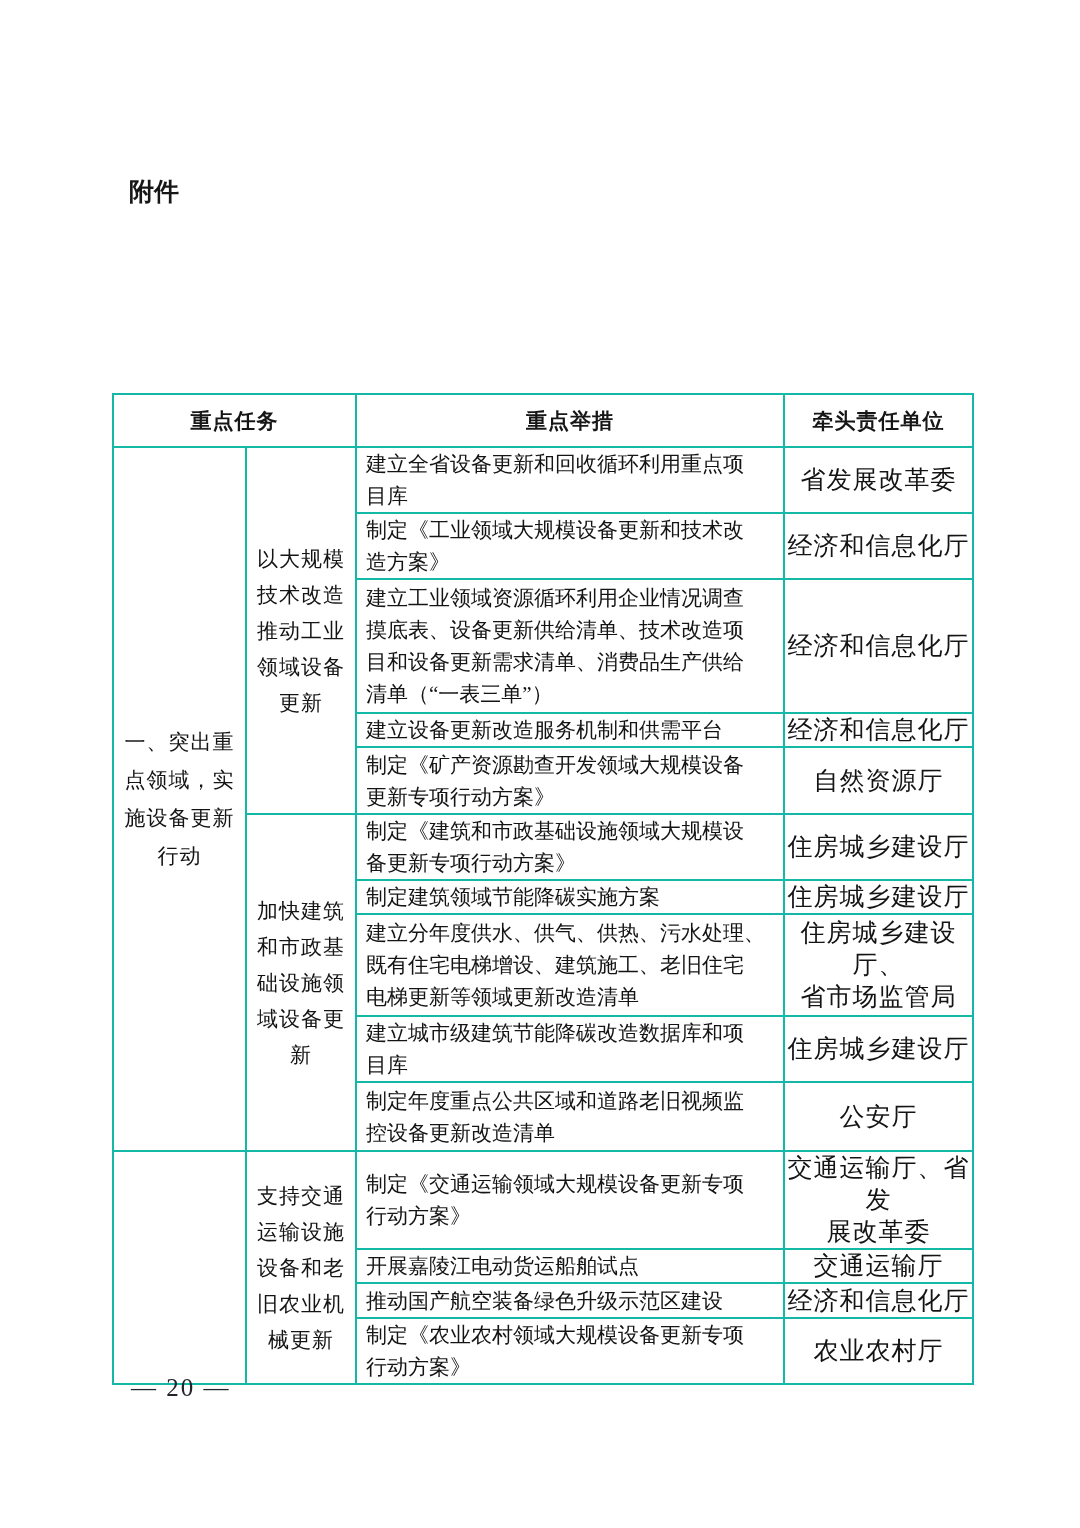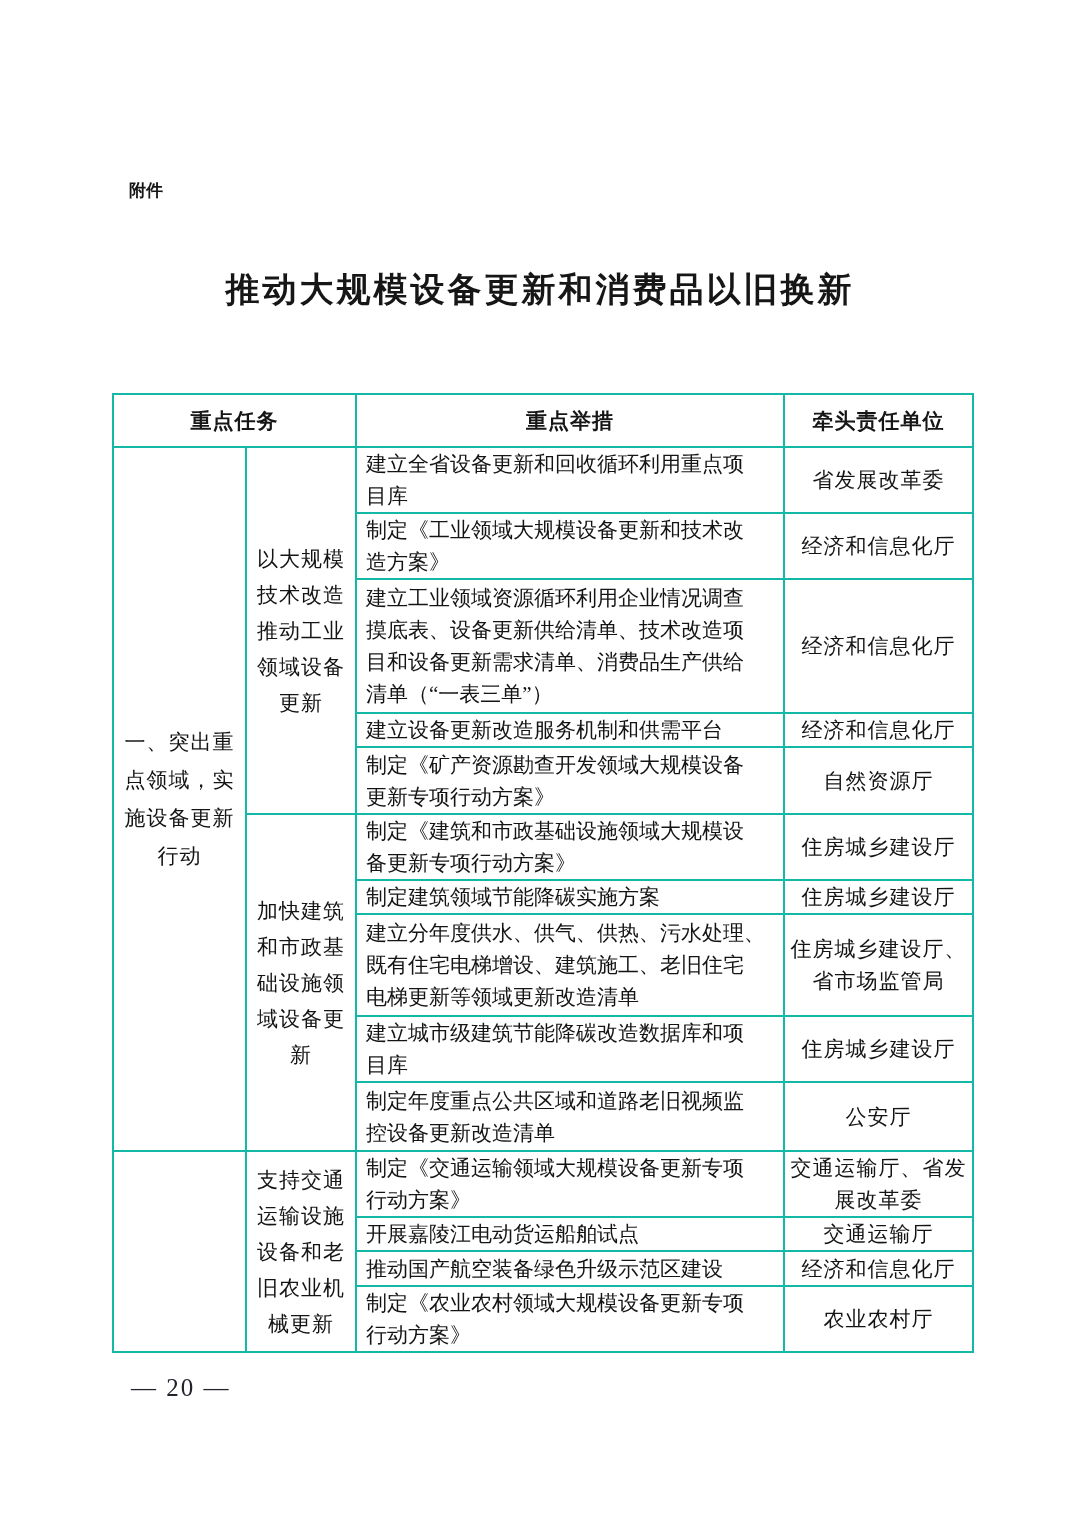--- a/index.html
+++ b/index.html
@@ -4,21 +4,21 @@
 <style>
   html,body{margin:0;padding:0;}
   body{
     width:1080px;height:1528px;background:#ffffff;position:relative;
     font-family:"Liberation Serif","DejaVu Serif",serif;color:#141414;
     overflow:hidden;
   }
   .attachment{
     position:absolute;left:129px;top:176px;
     font-family:"Liberation Sans","DejaVu Sans",sans-serif;
-    font-weight:bold;font-size:17px;line-height:30px;color:#161616;
+    font-weight:bold;font-size:25px;line-height:30px;color:#161616;
   }
   .title-block{
     position:absolute;left:0;top:264px;width:1080px;text-align:center;
   }
   .title-line{
     font-weight:bold;font-size:34px;line-height:52px;letter-spacing:3px;color:#161616;
     white-space:nowrap;
   }
   table.measures{
     position:absolute;left:112px;top:393px;width:860px;
@@ -36,35 +36,34 @@
   td.task-cell, td.subtask-cell{
     text-align:center;font-size:21px;line-height:38px;
     white-space:pre-line;padding:0 2px;letter-spacing:1px;
   }
   td.subtask-cell{line-height:36px;}
   td.measure-cell{
     text-align:left;font-size:21px;line-height:32px;
     white-space:pre-line;padding:0 14px 0 9px;
   }
   td.unit-cell{
-    text-align:center;font-size:21px;line-height:32px;
+    text-align:center;font-size:25px;line-height:32px;
     white-space:pre-line;padding:0 2px;letter-spacing:1px;
   }
   .page-number{
     position:absolute;left:131px;top:1374px;
     font-size:25px;letter-spacing:2px;color:#23232b;white-space:nowrap;
   }
 </style>
 </head>
 <body>
 
 <div class="attachment">附件</div>
 
 <div class="title-block">
-  <div class="title-line">推动大规模设备更新和消费品以旧换新</div>
 </div>
 
 <table class="measures">
   <colgroup>
     <col style="width:133px">
       <col style="width:110px">
       <col style="width:428px">
       <col style="width:189px">
   </colgroup>
   <thead>

